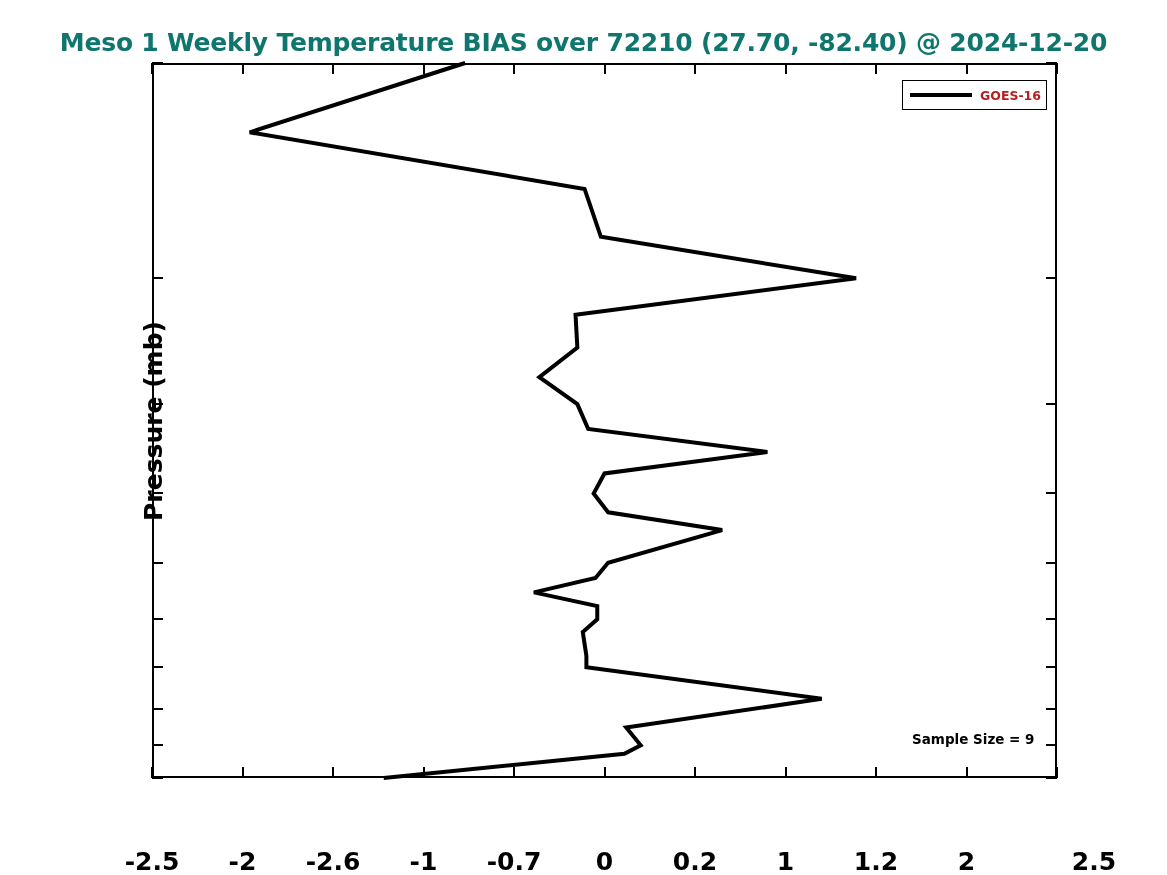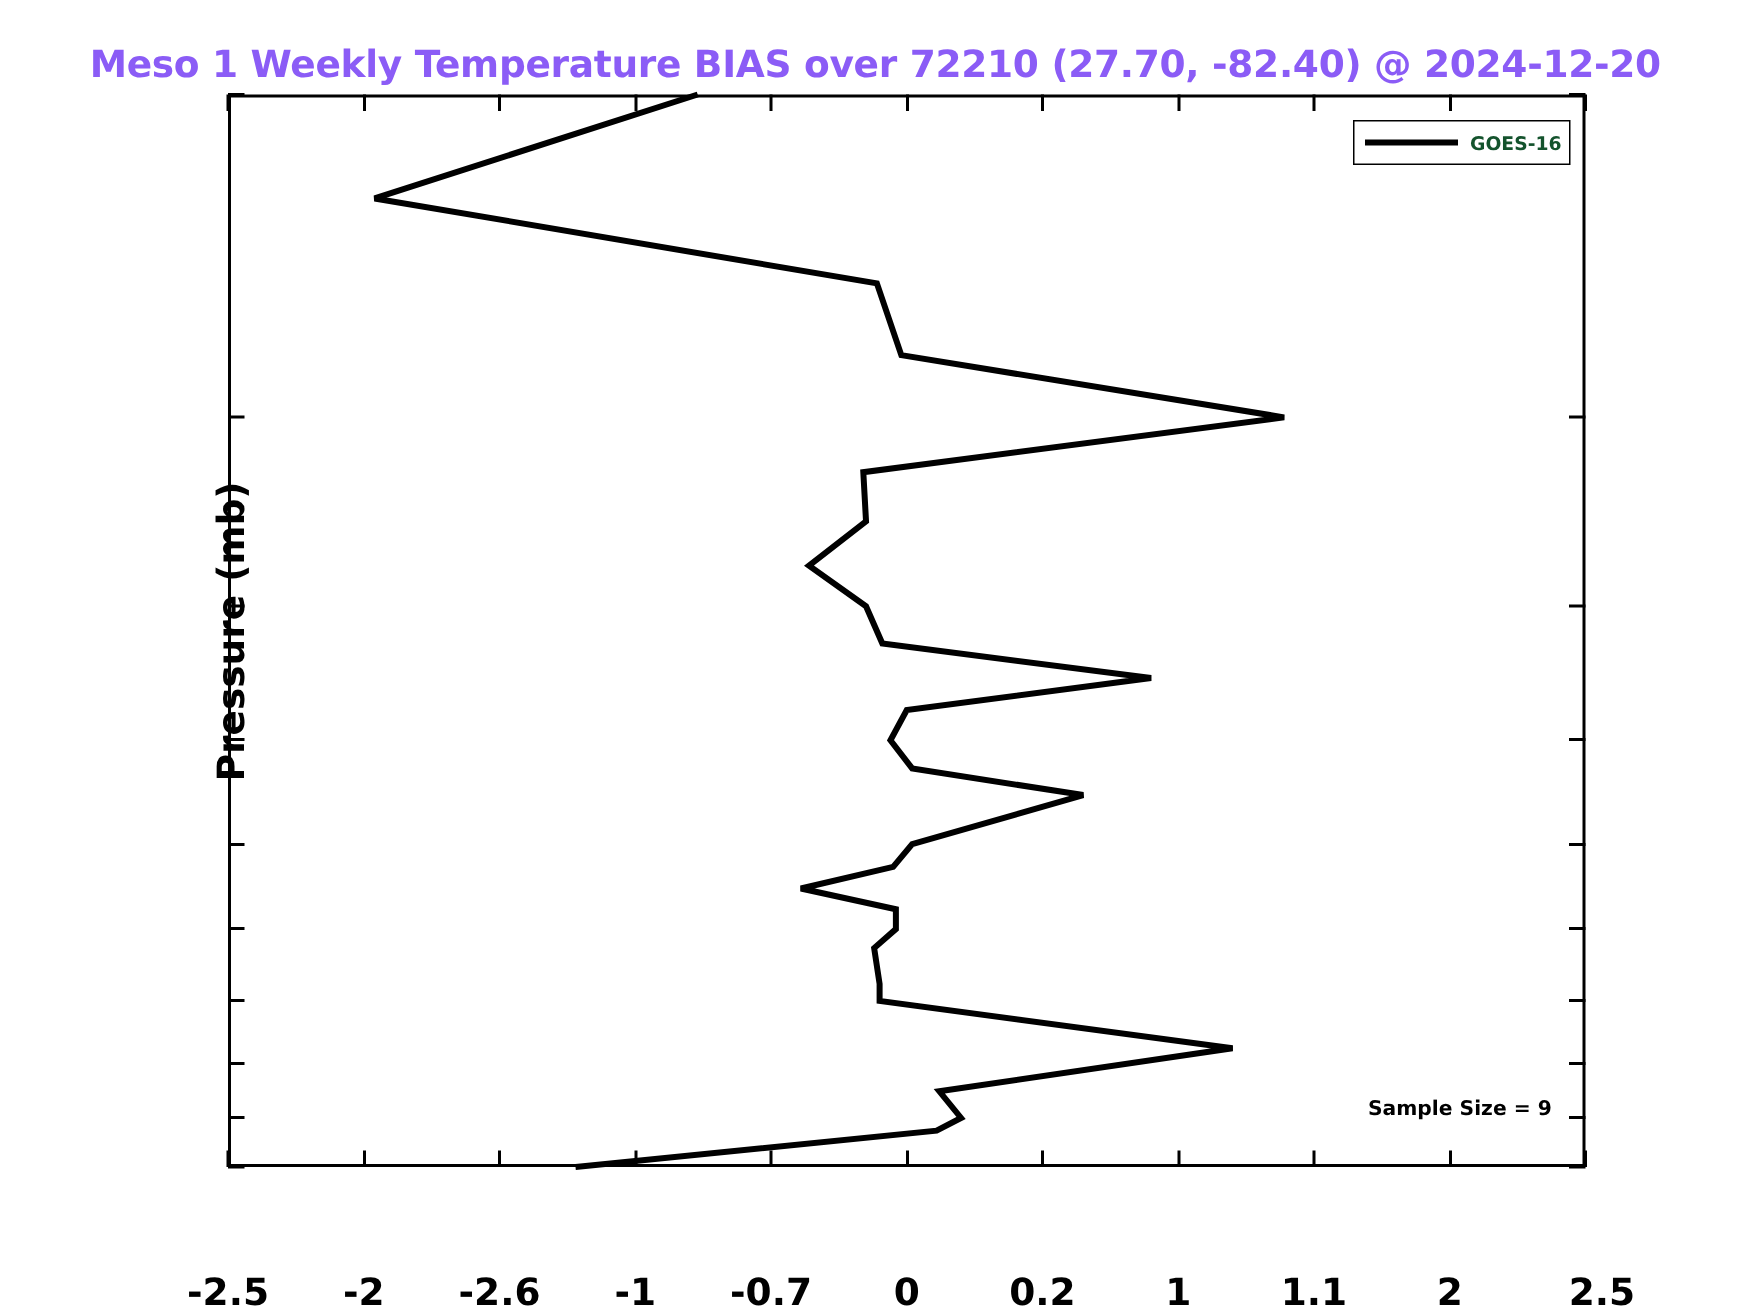--- a/index.html
+++ b/index.html
@@ -1,21 +1,21 @@
 <!DOCTYPE html>
 <html><head>
 <meta charset="utf-8">
 <style>
   html,body{margin:0;padding:0;background:#ffffff;}
   body{width:1167px;height:875px;font-family:"DejaVu Sans",sans-serif;overflow:hidden;}
   #figure{position:relative;width:1167px;height:875px;background:#ffffff;}
 
   #chart-title{
     position:absolute;left:0;top:28px;width:1167px;text-align:center;
-    font-size:25px;font-weight:bold;color:#8b5cf6;letter-spacing:-0.2px;
+    font-size:25px;font-weight:bold;color:#0f766e;letter-spacing:-0.2px;
     font-family:"DejaVu Sans",sans-serif;white-space:nowrap;
   }
 
   #plot-area{position:absolute;left:152px;top:63px;width:905px;height:715px;}
   #plot-frame{position:absolute;left:0;top:0;width:100%;height:100%;
     border:2px solid #000;box-sizing:border-box;background:transparent;}
 
   .tick{position:absolute;background:#000;}
   .tick-y{left:0;width:11px;height:2px;}
   .tick-y-r{right:0;width:11px;height:2px;}
@@ -35,21 +35,21 @@
   }
 
   #data-svg{position:absolute;left:0;top:0;width:905px;height:715px;overflow:visible;}
 
   #legend-box{
     position:absolute;left:750px;top:17px;width:145px;height:30px;
     border:1.5px solid #000;background:#fff;
     display:flex;align-items:center;gap:8px;padding:0 7px;box-sizing:border-box;
   }
   #legend-swatch{width:62px;height:4px;background:#000;flex:none;}
-  #legend-label{font-size:12.5px;font-weight:bold;color:#14532d;
+  #legend-label{font-size:12.5px;font-weight:bold;color:#b91c1c;
     font-family:"DejaVu Sans",sans-serif;white-space:nowrap;}
 
   #sample-size{
     position:absolute;left:760px;top:668px;width:200px;
     font-size:13.5px;font-weight:bold;color:#000;
     font-family:"DejaVu Sans",sans-serif;white-space:nowrap;
   }
 </style>
 </head>
 <body>
@@ -110,23 +110,23 @@
     <div id="y-tick-labels"></div>
     <div id="x-tick-labels">
         <div class="xlabel-tick" style="left: 0px;">-2.5</div>
         <div class="xlabel-tick" style="left: 90.5px;">-2</div>
         <div class="xlabel-tick" style="left: 181px;">-2.6</div>
         <div class="xlabel-tick" style="left: 271.5px;">-1</div>
         <div class="xlabel-tick" style="left: 362px;">-0.7</div>
         <div class="xlabel-tick" style="left: 452.5px;">0</div>
         <div class="xlabel-tick" style="left: 543px;">0.2</div>
         <div class="xlabel-tick" style="left: 633.5px;">1</div>
-        <div class="xlabel-tick" style="left: 724px;">1.1</div>
+        <div class="xlabel-tick" style="left: 724px;">1.2</div>
         <div class="xlabel-tick" style="left: 814.5px;">2</div>
-        <div class="xlabel-tick" style="left: 916px;">2.5</div>
+        <div class="xlabel-tick" style="left: 942px;">2.5</div>
       </div>
 
     <div id="y-axis-title">Pressure (mb)</div>
 
     <svg id="data-svg" viewBox="0 0 905 715" preserveAspectRatio="none">
         <polyline points="313.13,0.00 97.74,69.29 432.59,125.91 448.88,173.77 704.09,215.24 423.54,251.81 425.35,284.53 387.34,314.12 425.35,341.14 436.21,366.00 615.40,389.01 452.50,410.43 441.64,430.47 456.12,449.30 570.15,467.05 456.12,499.76 443.45,514.91 381.91,529.36 445.26,543.16 445.26,556.38 430.78,569.05 434.40,592.95 434.40,604.25 669.70,635.85 474.22,664.53 488.70,682.28 472.41,690.79 231.68,715.00" fill="none" stroke="#000000" stroke-width="4" stroke-linejoin="miter" stroke-linecap="butt"></polyline>
       </svg>
 
     <div id="legend-box">
       <span id="legend-swatch"></span>

